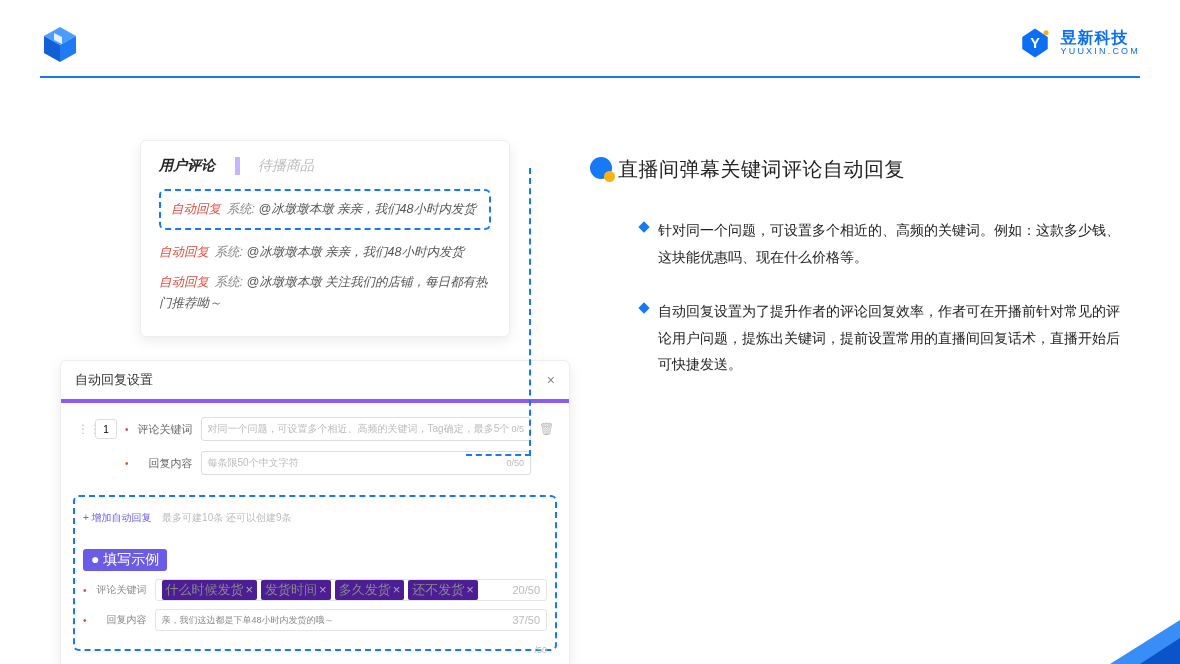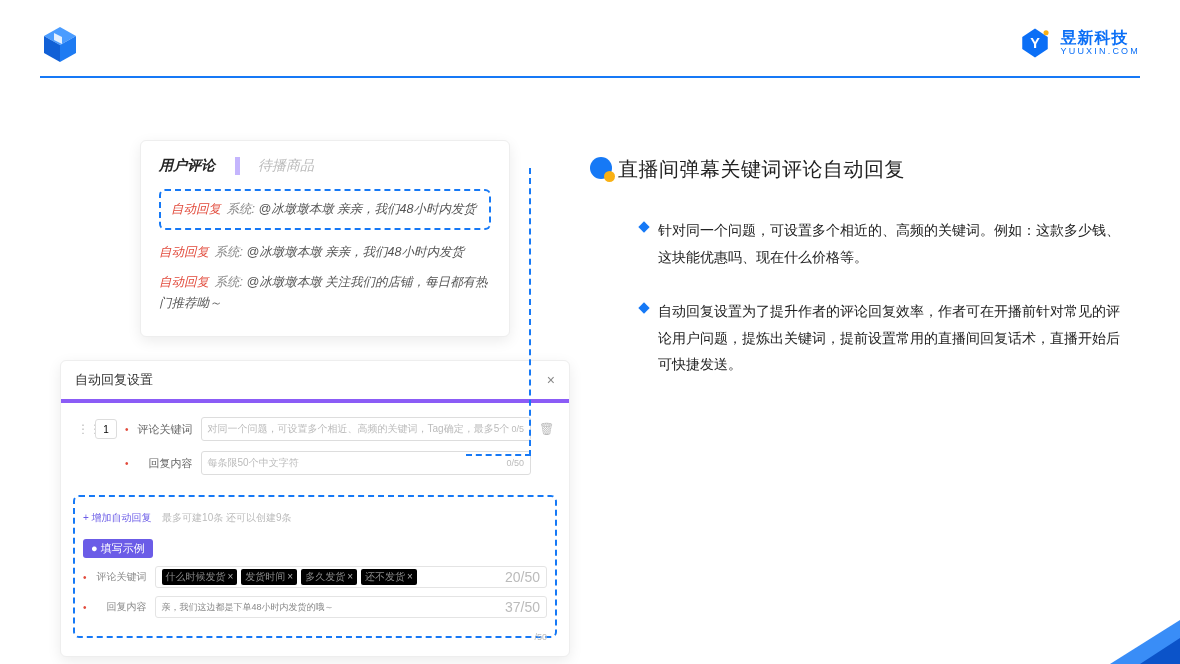--- a/index.html
+++ b/index.html
@@ -40,28 +40,28 @@
 .num-box { width:22px; height:20px; border:1px solid #ddd; border-radius:3px; display:flex; align-items:center; justify-content:center; font-size:10px; }
 .dot-req { color:#e24a3b; font-size:10px; }
 .field-label { color:#666; font-size:11px; width:56px; text-align:right; }
 .input-box { flex:1; height:24px; border:1px solid #ddd; border-radius:3px; padding:0 6px; display:flex; align-items:center; justify-content:space-between; font-size:10px; color:#bbb; background:#fff; }
 .input-box .count { color:#bbb; font-size:9px; }
 .trash { color:#bbb; font-size:12px; width:14px; text-align:center; }
 
 .settings-hl { border:2px dashed #1679f6; border-radius:6px; margin:4px 12px 4px 12px; padding:10px 8px 10px 8px; position:relative; }
 .add-link { color:#6b5ce7; font-size:10px; }
 .add-note { color:#bbb; font-size:10px; margin-left:6px; }
-.purple-badge { display:inline-block; background:#6b5ce7; color:#fff; font-size:11px; padding:2px 8px; border-radius:3px; margin:14px 0 8px; }
+.purple-badge { display:inline-block; background:#6b5ce7; color:#fff; font-size:14px; padding:2px 8px; border-radius:3px; margin:24px 0 8px; }
 .ex-row { display:flex; align-items:center; gap:8px; margin-bottom:8px; font-size:10px; }
 .ex-label { color:#888; width:52px; text-align:right; }
 .ex-input { flex:1; border:1px solid #e4e4e4; border-radius:3px; height:22px; display:flex; align-items:center; padding:0 6px; justify-content:space-between; }
 .chips { display:flex; gap:4px; }
-.chip { background:#000000; color:#888; font-size:10px; padding:1px 4px; border-radius:2px; }
+.chip { background:#4c1d95; color:#888; font-size:13px; padding:1px 4px; border-radius:2px; }
 .chip .x { margin-left:2px; color:#aaa; }
-.ex-count { color:#bbb; font-size:14px; }
+.ex-count { color:#bbb; font-size:11px; }
 .ex-text { color:#888; font-size:9px; }
 .stray-count { position:absolute; right:22px; bottom:14px; color:#bbb; font-size:9px; }
 
 
 .connector { position:absolute; z-index:3; pointer-events:none; }
 .conn1 { left:529px; top:168px; width:2px; height:288px; border-right:2px dashed #1679f6; }
 .conn1b { left:466px; top:454px; width:65px; height:2px; border-top:2px dashed #1679f6; }
 
 
 .right { position:absolute; left:590px; top:156px; width:550px; }

